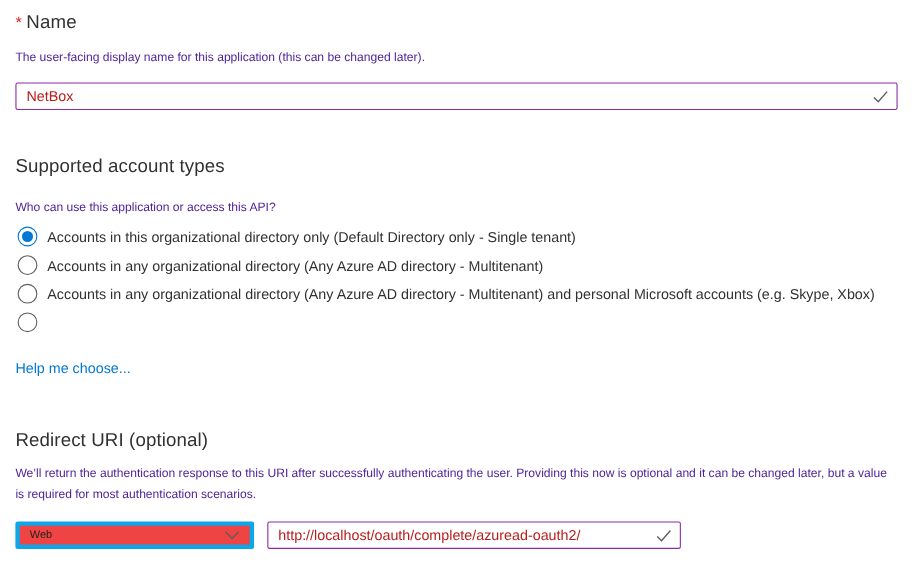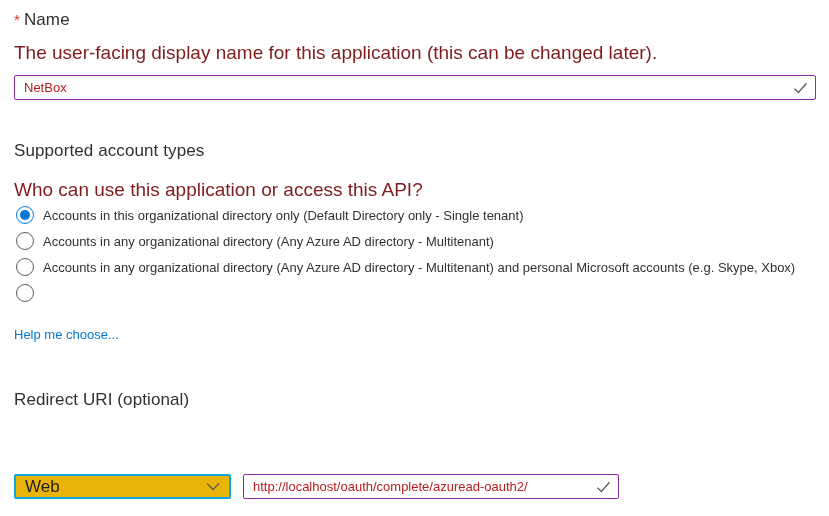--- a/index.html
+++ b/index.html
@@ -22,22 +22,22 @@
     font-weight: 400;
     color: #323130;
     letter-spacing: 0.1px;
   }
   .required {
     color: #e02d24;
     margin-right: 4px;
     font-size: 15px;
   }
   .desc {
-    font-size: 19px;
-    color: #7f1d1d;
+    font-size: 11px;
+    color: #4c1d95;
     line-height: 19px;
   }
   .input-wrap { position: absolute; }
   .text-input {
     width: 100%;
     height: 100%;
     border: 1px solid #8a2da5;
     border-radius: 2px;
     padding: 0 28px 0 9px;
     font-family: "Liberation Sans", "DejaVu Sans", sans-serif;
@@ -90,27 +90,27 @@
     white-space: nowrap;
   }
   .link {
     font-size: 13px;
     color: #0078d4;
     text-decoration: none;
     cursor: pointer;
   }
   .dropdown {
     position: absolute;
-    border: 2px solid #0ea5e9;
+    border: 4px solid #0ea5e9;
     border-radius: 2px;
-    background: #eab308;
+    background: #ef4444;
     display: flex;
     align-items: center;
     padding: 0 9px;
-    font-size: 17px;
+    font-size: 10px;
     color: #201f1e;
     cursor: pointer;
   }
   .dropdown .chev {
     margin-left: auto;
     width: 14px;
     height: 9px;
     display: flex;
     align-items: center;
   }
@@ -155,20 +155,21 @@
   </div>
 
   <div class="radio-row" style="top:284px;">
     <span class="radio"></span>
   </div>
 
   <a class="abs link" style="left:14px; top:327px;">Help me choose...</a>
 
   <div class="abs heading" style="left:14px; top:390px;">Redirect URI (optional)</div>
 
+  <div class="abs desc" style="left:14px; top:422px; width:800px;">We’ll return the authentication response to this URI after successfully authenticating the user. Providing this now is optional and it can be changed later, but a value is required for most authentication scenarios.</div>
 
   <div class="dropdown" style="left:14px; top:474px; width:217px; height:25px;">
     <span>Web</span>
     <span class="chev">
       <svg width="14" height="9" viewBox="0 0 14 9">
           <path d="M1 1.5 L7 7.5 L13 1.5" fill="none" stroke="#605e5c" stroke-width="1.3"></path>
         </svg>
     </span>
   </div>
 

